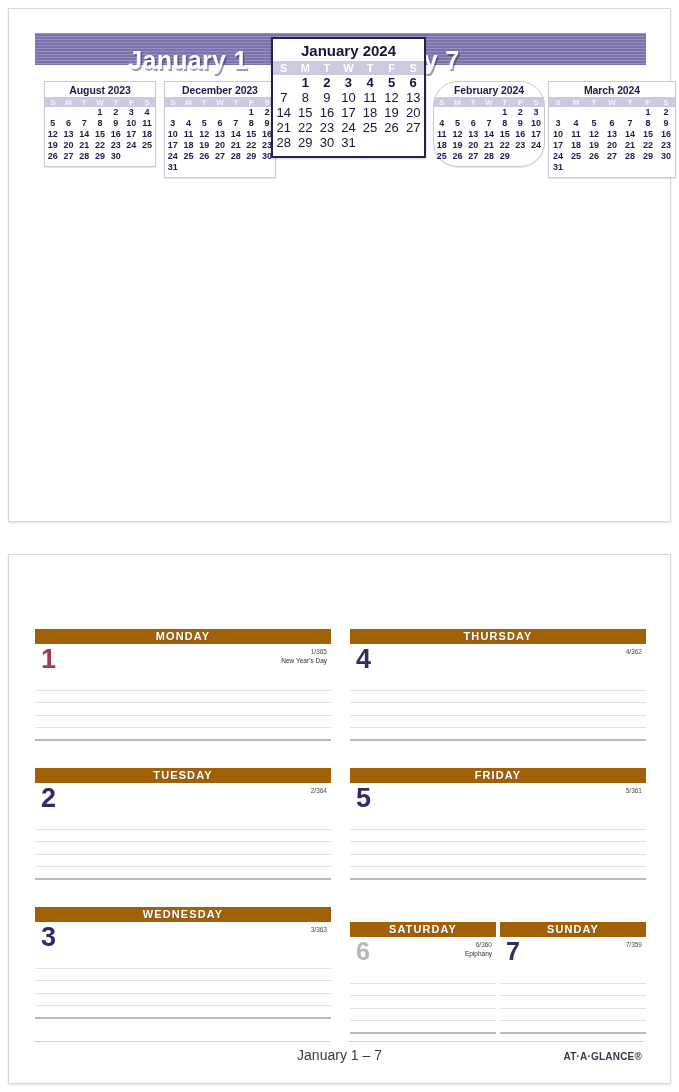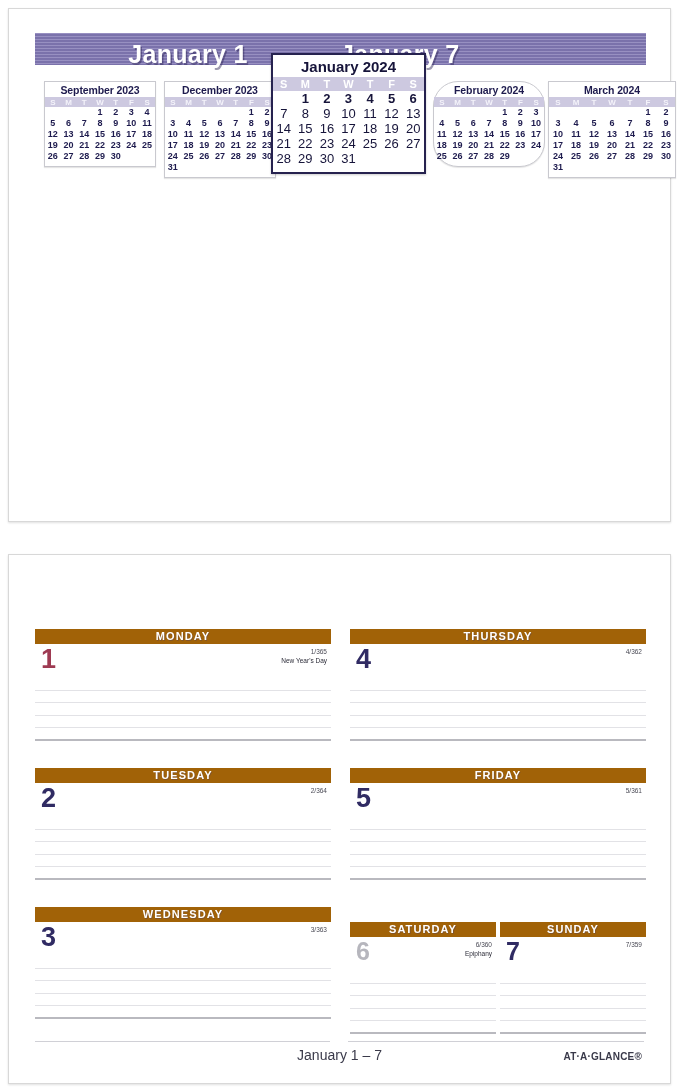--- a/index.html
+++ b/index.html
@@ -36,21 +36,21 @@
         rgba(255,255,255,0.18) 0px,
         rgba(255,255,255,0.18) 1px,
         rgba(0,0,0,0.05) 1px,
         rgba(0,0,0,0.05) 3px
       ),
       #8178b4;
   }
 
   .banner-title {
     position: absolute;
-    top: 7px;
+    top: 13px;
     color: #ffffff;
     font-size: 25px;
     font-weight: bold;
     letter-spacing: 0.3px;
     text-shadow: 1.5px 1.5px 0 rgba(40,30,80,0.45);
   }
   .banner-title.left  { left: 0; width: 306px; text-align: center; }
   .banner-title.right { left: 305px; width: 306px; text-align: left; }
 
   
@@ -110,21 +110,20 @@
   
   #featured-cal {
     position: absolute;
     left: 262px;
     top: 28px;
     width: 155px;
     background: #ffffff;
     border: 2px solid #26224f;
     box-shadow: 0 1px 2px rgba(0,0,0,0.2);
     z-index: 5;
-    margin-top: 16px;
   }
   #featured-cal .feat-title {
     text-align: center;
     font-size: 15px;
     font-weight: bold;
     color: #16143a;
     padding: 3px 0 2px;
   }
   table.feat-grid { width: 100%; border-collapse: collapse; table-layout: fixed; }
   table.feat-grid th {
@@ -272,21 +271,21 @@
 <div class="sheet" id="top-sheet">
 
   <div class="banner">
     <div class="banner-title left">January 1</div>
     <div class="banner-title right">January 7</div>
   </div>
 
   <div class="mini-row">
 
     <div class="mini-cal m0">
-      <div class="mini-title">September 2023</div>
+      <div class="mini-title">August 2023</div>
       <table class="mini-grid">
           <tbody>
             <tr>
               <th>S</th>
               <th>M</th>
               <th>T</th>
               <th>W</th>
               <th>T</th>
               <th>F</th>
               <th>S</th>

